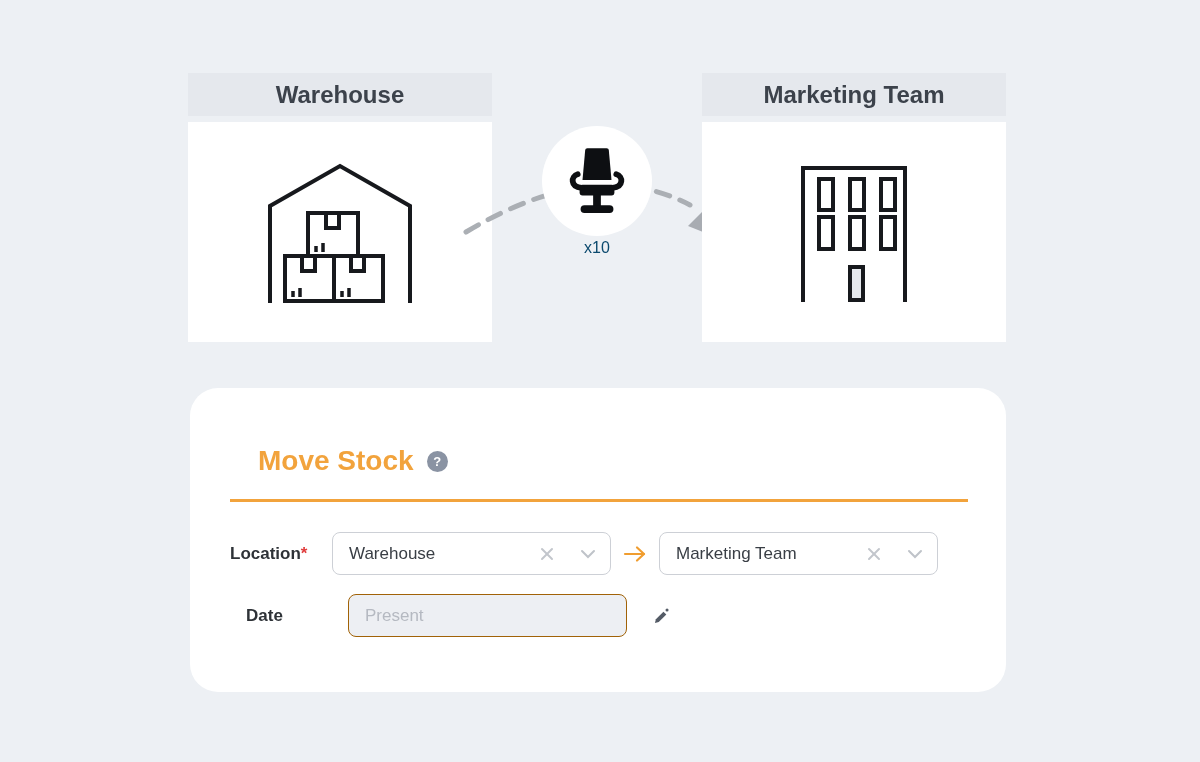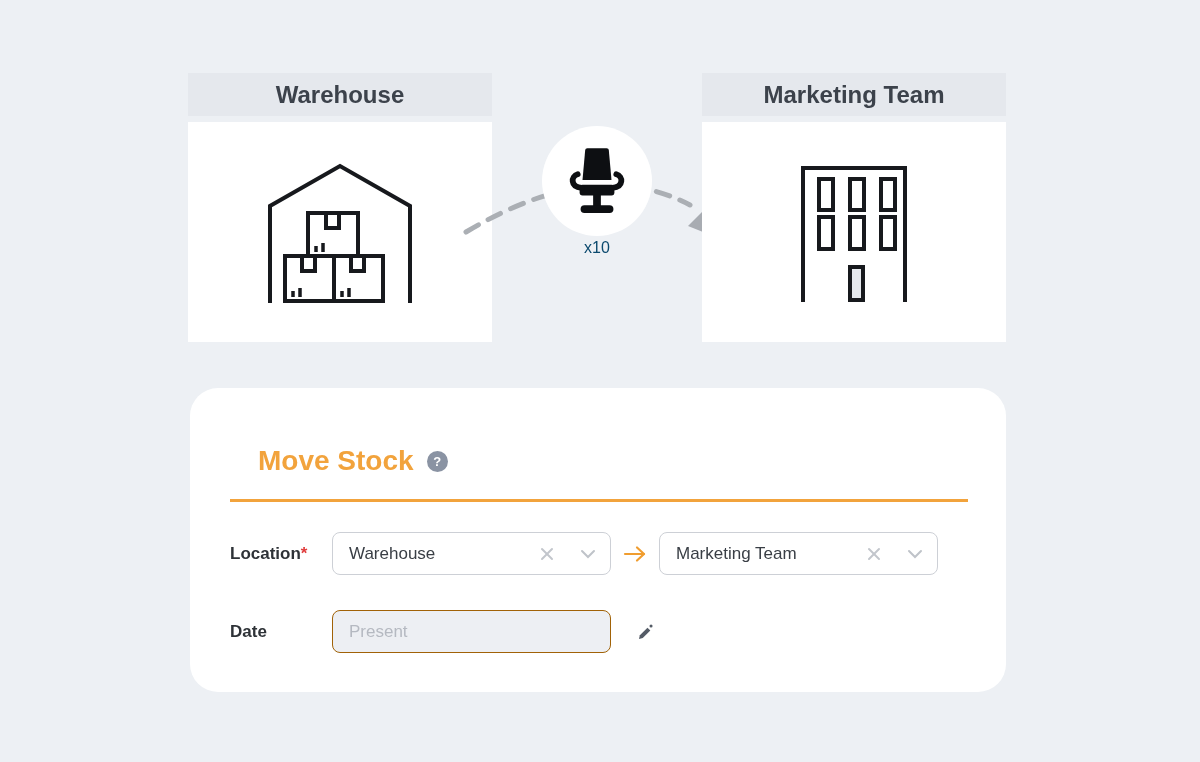--- a/index.html
+++ b/index.html
@@ -57,21 +57,21 @@
     display: flex; align-items: center; justify-content: center;
     cursor: default;
   }
   .panel-underline {
     position: absolute; left: 40px; top: 111px;
     width: 738px; height: 3px; background: #F2A33C;
   }
 
   .form-row { position: absolute; left: 40px; display: flex; align-items: center; }
   .row-location { top: 144px; }
-  .row-date     { top: 222px; }
+  .row-date     { top: 206px; margin-left: 16px; }
   .field-label {
     width: 102px; font-size: 17px; font-weight: 700; color: #2E3237;
   }
   .req { color: #E03C3C; font-weight: 700; }
 
   .select-box {
     width: 279px; height: 43px;
     border: 1px solid #CDD0D6; border-radius: 8px; background: #FFFFFF;
     display: flex; align-items: center;
     padding: 0 14px 0 16px; cursor: pointer;

